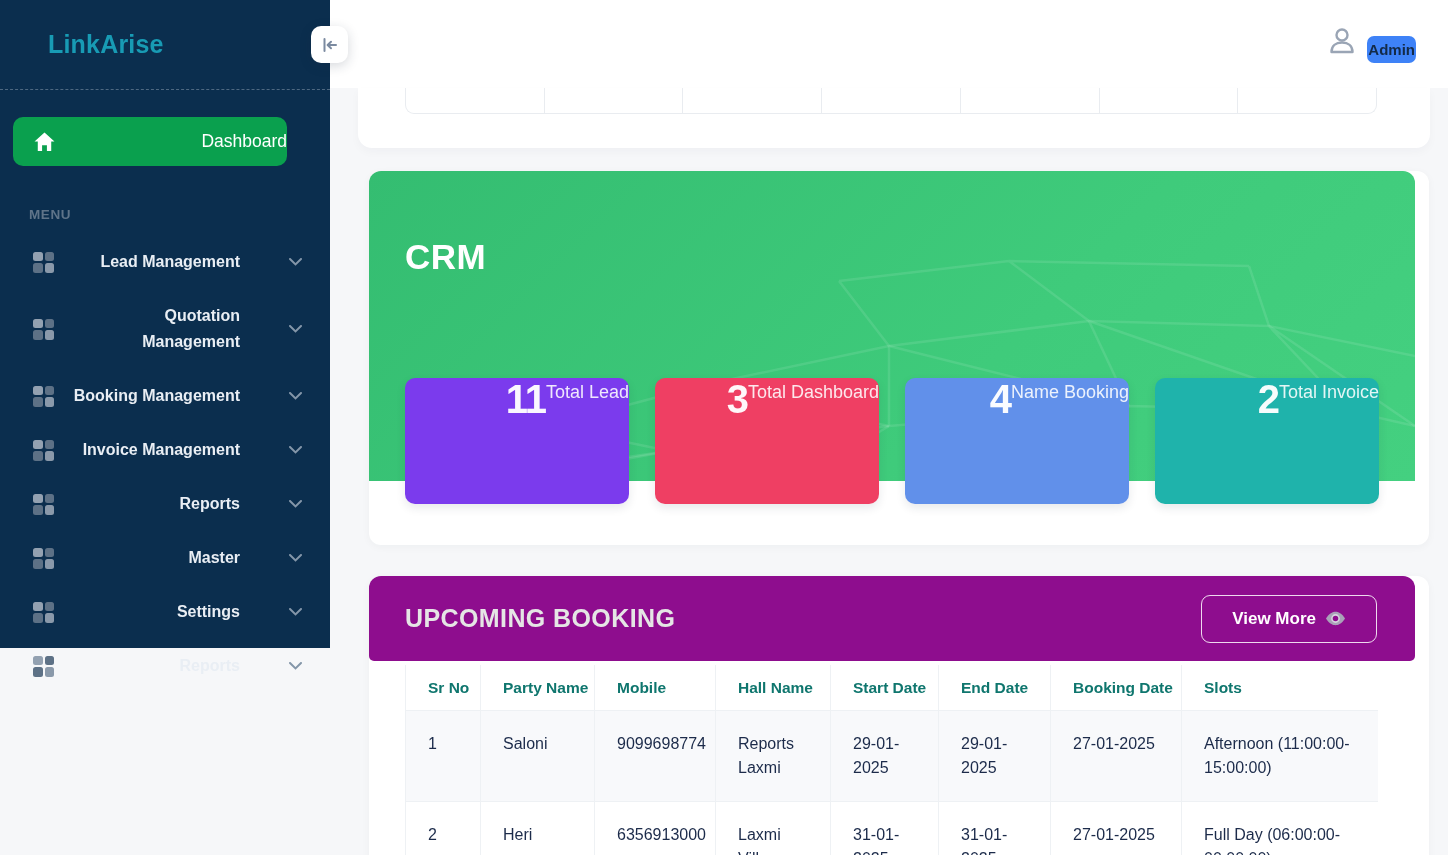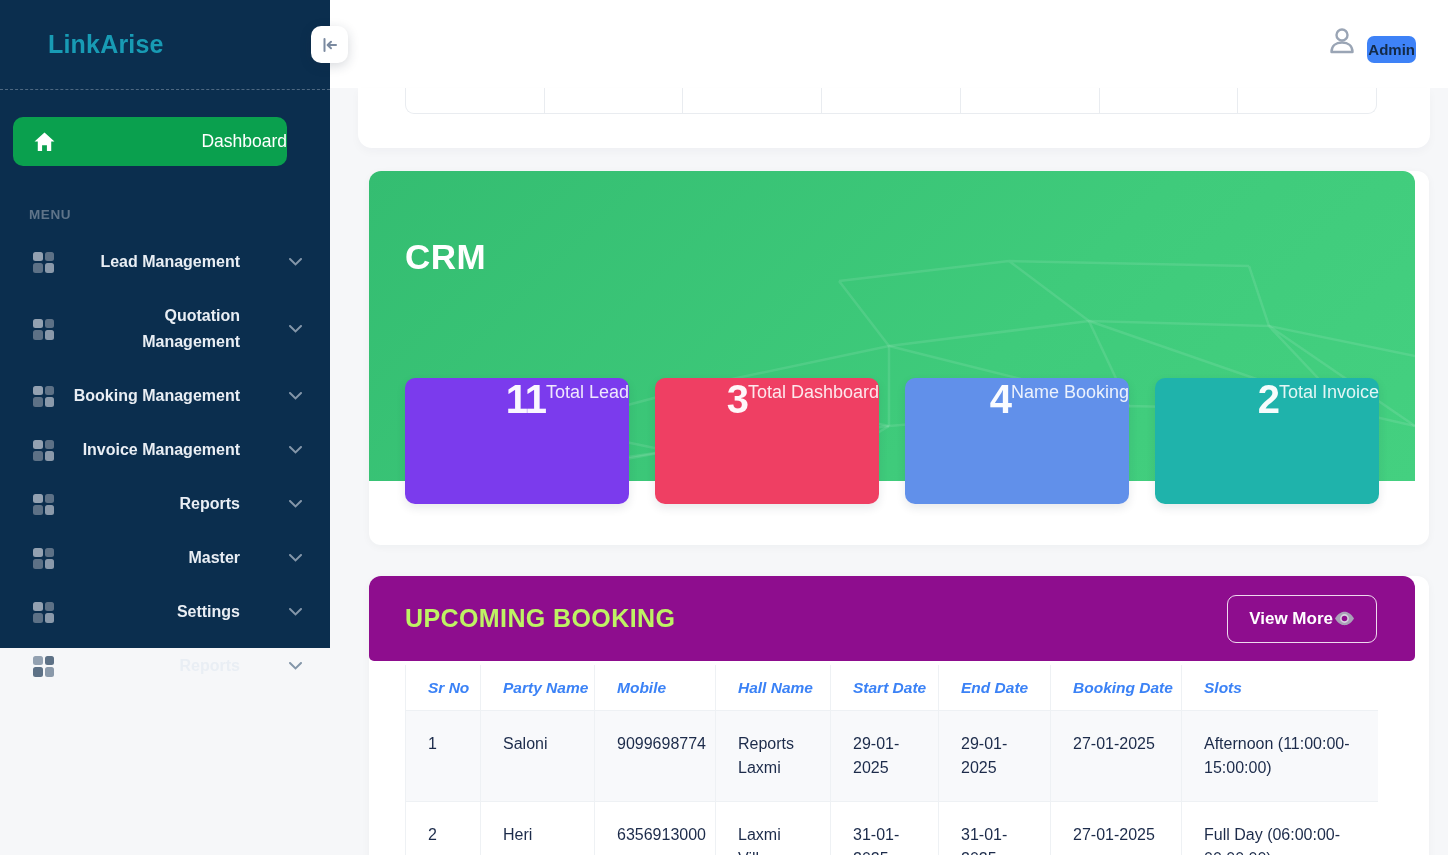--- a/index.html
+++ b/index.html
@@ -140,46 +140,45 @@
     box-shadow:0 2px 8px rgba(30,41,59,.04);
     min-height:300px;
   }
   .booking-header {
     width:calc(100% - 14px); height:85px;
     background:#8e0d8e;
     border-radius:12px 12px 5px 5px;
     display:flex; align-items:center;
     padding:0 38px 0 36px;
   }
-  .booking-title { color:#bef264; font-size:25px; font-weight:800; letter-spacing:.4px; }
+  .booking-title { color:#e5e5e5; font-size:25px; font-weight:800; letter-spacing:.4px; }
   .view-more-btn {
     margin-left:auto;
     background:transparent;
     border:1.5px solid rgba(255,255,255,.85);
     border-radius:9px;
     color:#ffffff; font-size:17px; font-weight:700;
     font-family:"Liberation Sans", sans-serif;
-    padding:13px 21px;
-    display:flex; align-items:center; gap:1px;
+    padding:13px 30px;
+    display:flex; align-items:center; gap:9px;
     cursor:pointer;
   }
 
   table.booking-table {
     margin:4px 52px 0 36px;
     border-collapse:collapse;
     table-layout:fixed;
     width:972px;
   }
   .booking-table th {
-    text-align:left; font-size:15.5px; font-weight:700; color:#3b82f6;
+    text-align:left; font-size:15.5px; font-weight:700; color:#0f766e;
     padding:14px 8px 13px 22px;
     border-left:1px solid #eef1f4;
     border-bottom:1px solid #eef1f4;
     white-space:nowrap;
-    font-style:italic;
   }
   .booking-table td {
     font-size:16px; color:#1c2b4a;
     padding:21px 12px 21px 22px;
     border-left:1px solid #eef1f4;
     border-bottom:1px solid #eef1f4;
     vertical-align:top; line-height:24px;
   }
   .booking-table tr.striped { background:#f8f9fb; }
 </style>

